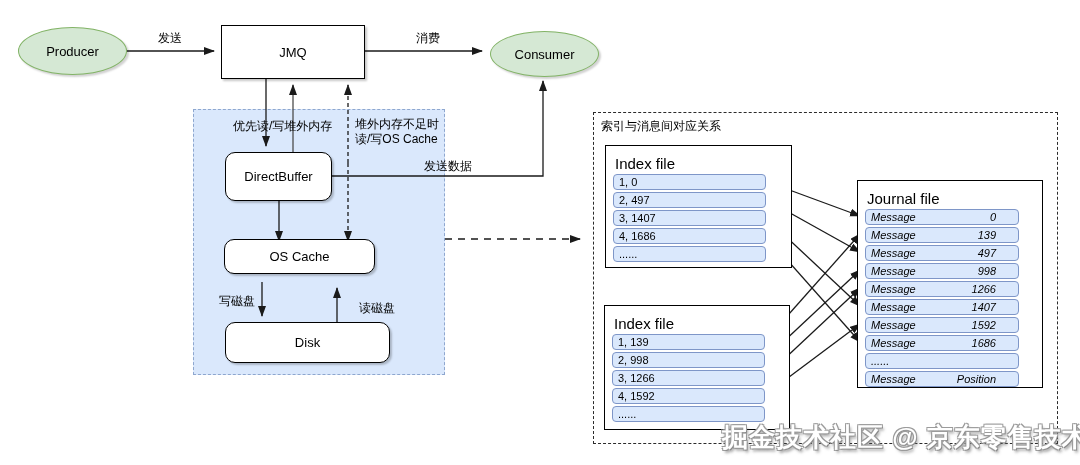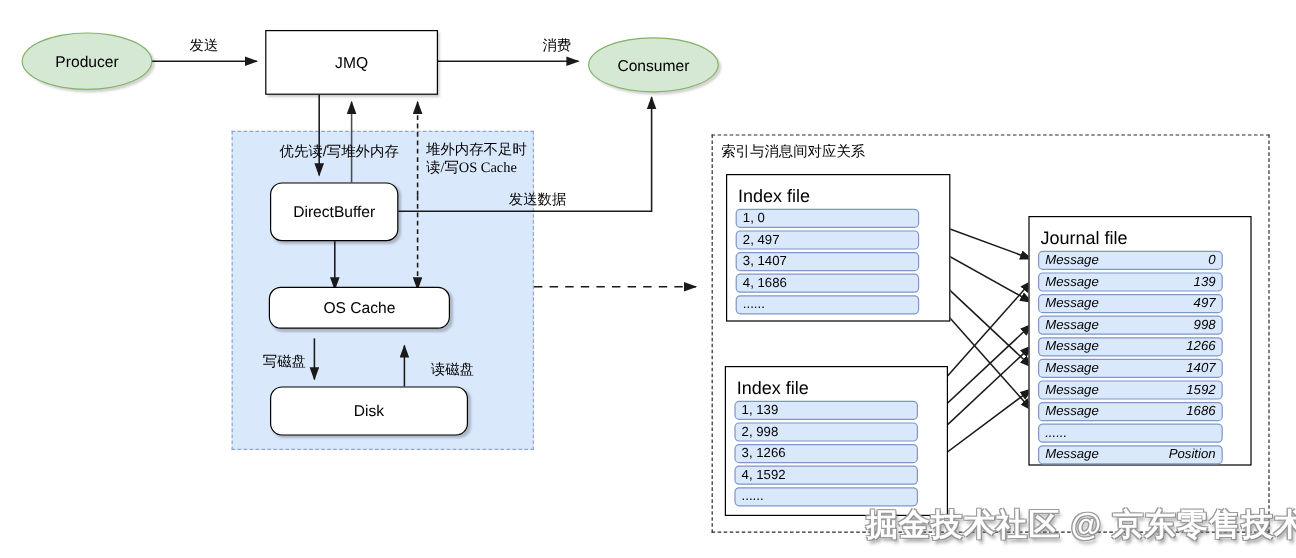--- a/index.html
+++ b/index.html
@@ -50,21 +50,21 @@
   .file1{left:605px;top:145px;width:187px;height:123px;}
   .file2{left:604px;top:305px;width:186px;height:125px;}
   .journal{left:857px;top:180px;width:186px;height:208px;}
   .file-title{position:absolute;left:9px;top:9px;font-size:15px;}
   .rows{position:absolute;left:7px;top:28px;}
   .rows{width:153px;}
   .journal .rows{width:154px;font-style:italic;}
   .idx-row,.jr-row{
     height:16px;box-sizing:border-box;margin-bottom:2px;
     background:#dae8fc;border:1px solid #7e96c8;border-radius:4px;
-    font-size:11px;line-height:13px;padding:1px 5px 0 5px;overflow:hidden;
+    font-size:11px;line-height:13px;padding:1px 22px 0 5px;overflow:hidden;
   }
   .jr-row{display:flex;justify-content:space-between;}
   .jr-row .v{text-align:right;}
   
   .watermark{
     position:absolute;left:722px;top:420px;z-index:9;font-size:26px;font-weight:bold;
     letter-spacing:1px;color:#ffffff;white-space:nowrap;
     text-shadow:-1px -1px 0 #9b9b9b,1px -1px 0 #9b9b9b,-1px 1px 0 #9b9b9b,
                 1px 1px 0 #8a8a8a,2px 3px 3px rgba(90,90,90,0.55);
   }
@@ -110,23 +110,23 @@
     <span>Producer</span>
   </div>
   <div class="node jmq">
     <span>JMQ</span>
   </div>
   <div class="ellipse consumer">
     <span>Consumer</span>
   </div>
 
   <div class="lab" style="left:158px;top:31px;">发送</div>
-  <div class="lab" style="left:416px;top:31px;margin-left:36px;">消费</div>
+  <div class="lab" style="left:416px;top:31px;">消费</div>
   <div class="lab" style="left:233px;top:119px;">优先读/写堆外内存</div>
-  <div class="lab" style="left:355px;top:117px;font-family:Liberation Serif, serif;">
+  <div class="lab" style="left:355px;top:117px;">
     <div>堆外内存不足时</div>
     <div>读/写OS Cache</div>
   </div>
   <div class="lab" style="left:424px;top:159px;">发送数据</div>
   <div class="lab" style="left:219px;top:294px;">写磁盘</div>
   <div class="lab" style="left:359px;top:301px;">读磁盘</div>
 
   <div class="node rounded directbuffer">
     <span>DirectBuffer</span>
   </div>

